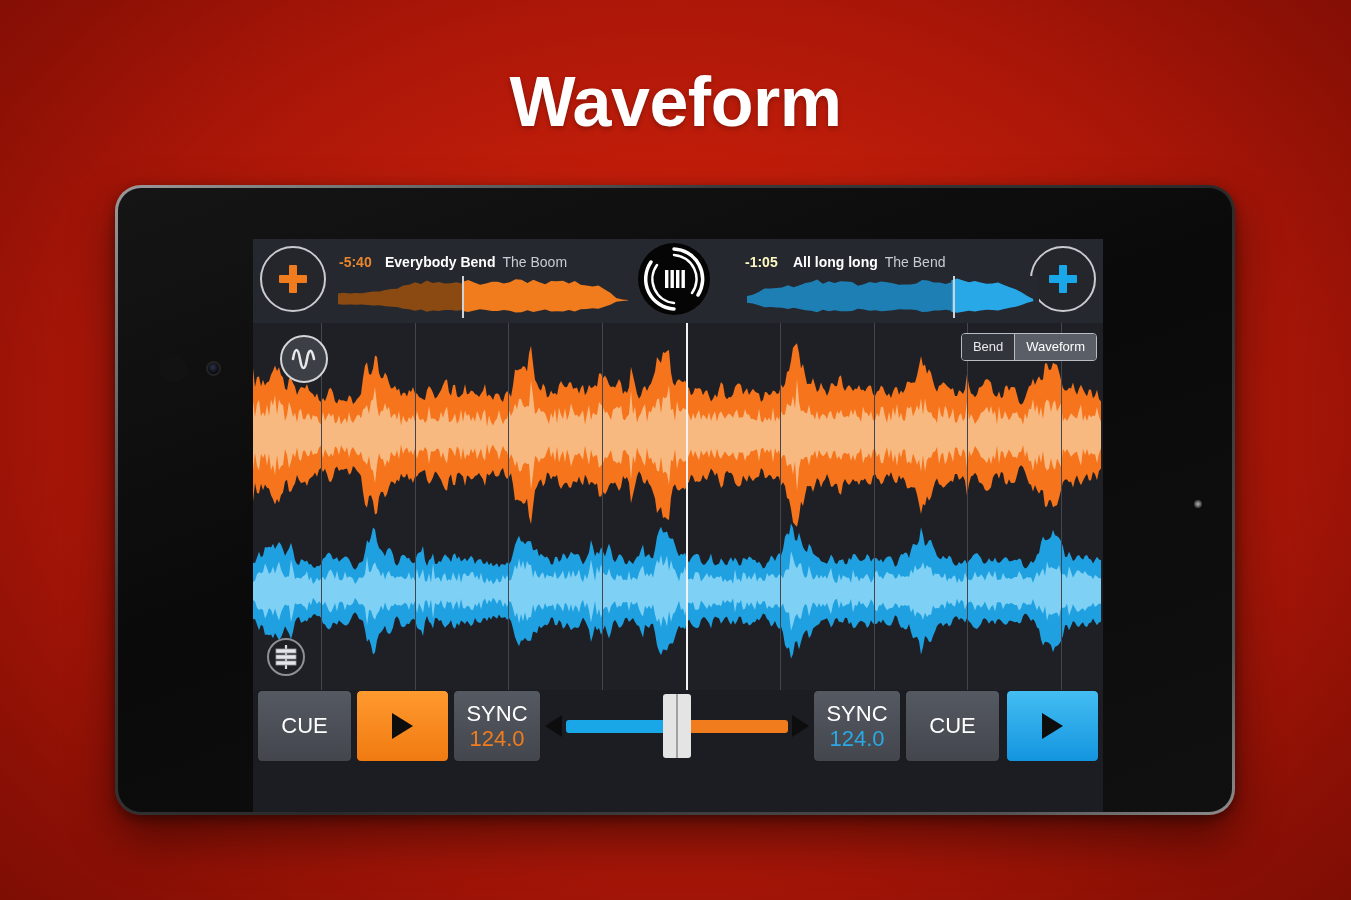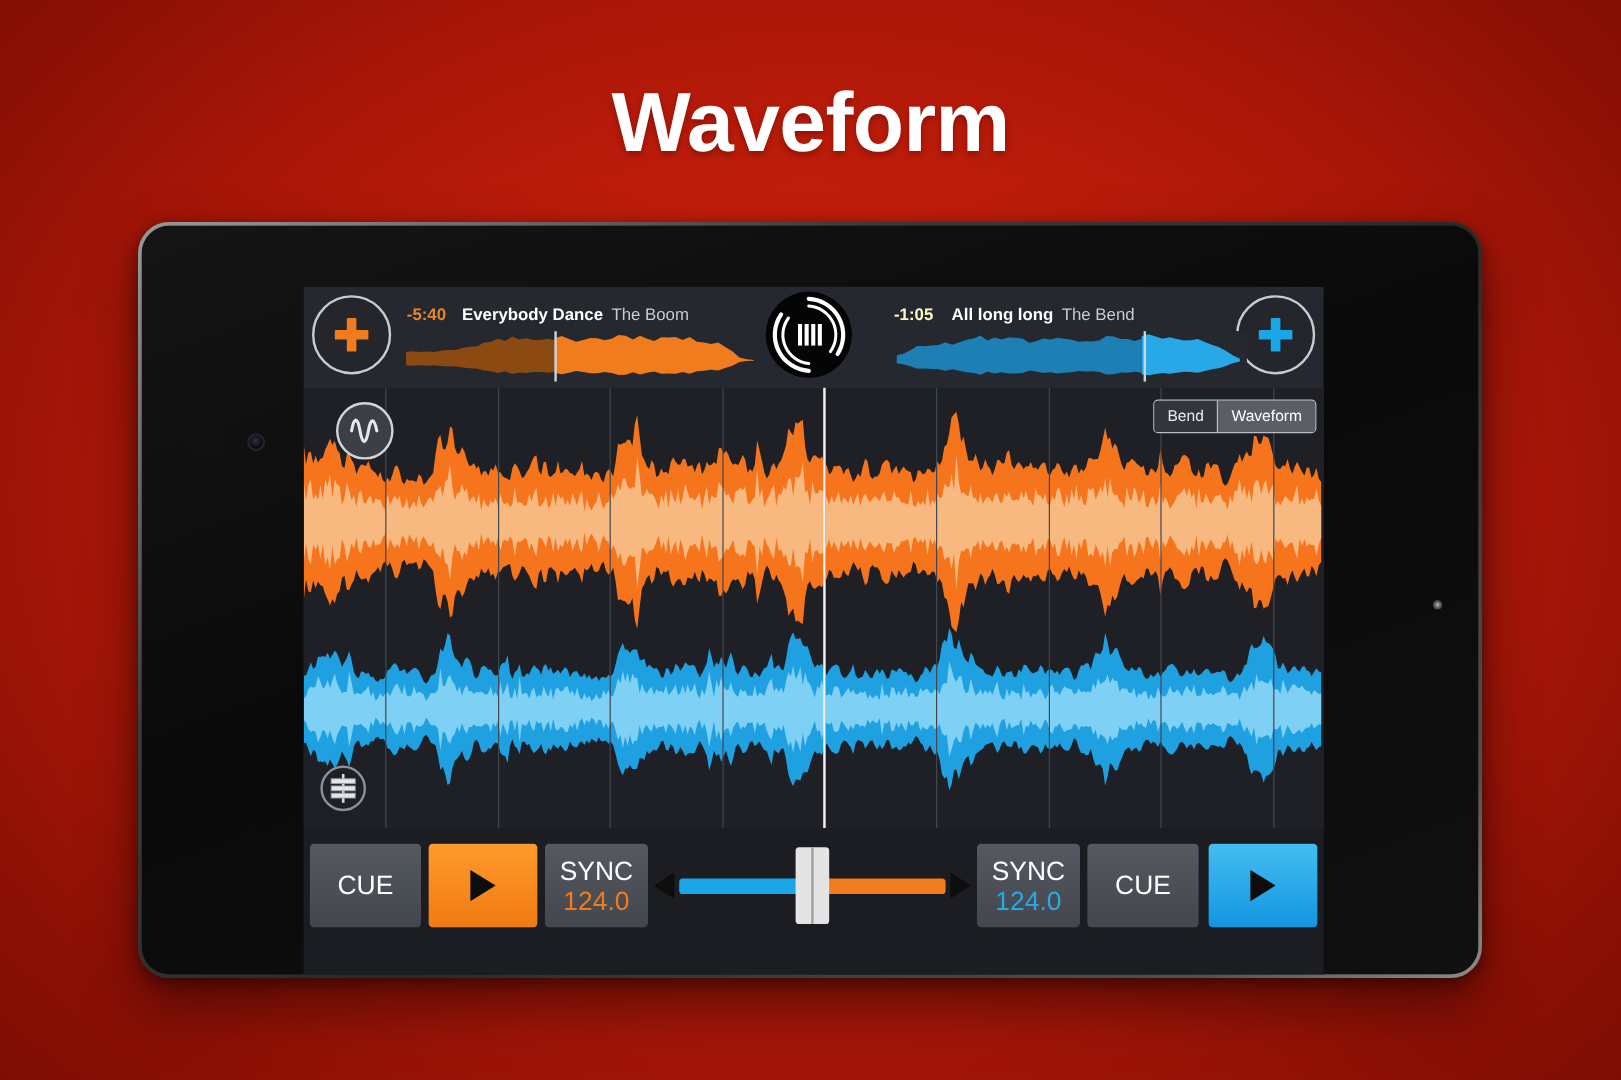--- a/index.html
+++ b/index.html
@@ -154,21 +154,21 @@
     padding: 5px 11px 6px; font-size: 13px; color: #e7e9ec;
     background: #32353c; cursor: pointer;
   }
   .toggle > div.active { background: #5a5e67; color: #fff; }
   .toggle > div:first-child { border-right: 1px solid #b9bcc2; }
 
   
   .controls {
     position: absolute; left: 0; top: 451px; width: 850px; height: 84px;
     background: #1b1d22;
-    display: flex; align-items: flex-end; padding: 0 2px;
+    display: flex; align-items: flex-start; padding: 0 2px;
   }
   .btn {
     height: 72px; border-radius: 5px;
     display: flex; align-items: center; justify-content: center;
     flex-direction: column;
     color: #fff; font-size: 22px;
     border: 1px solid #1a1c20;
     cursor: pointer;
   }
   .btn.grey { background: linear-gradient(180deg,#555961 0%, #43464d 100%); }
@@ -221,21 +221,21 @@
     <div class="screen">
 
       <div class="topbar">
 
         <div class="deckhdr left">
           <div class="addbtn left">
             <span class="plus"></span>
           </div>
           <div class="timecode l">-5:40</div>
           <div class="trackinfo l">
-            <span class="tk-title">Everybody Dance</span><span class="tk-artist">The Boom</span>
+            <span class="tk-title">Everybody Bend</span><span class="tk-artist">The Boom</span>
           </div>
         </div>
 
         <div class="deckhdr right">
           <div class="addbtn right">
             <span class="plus blue"></span>
           </div>
         </div>
         <div class="timecode r">-1:05</div>
         <div class="trackinfo r">

